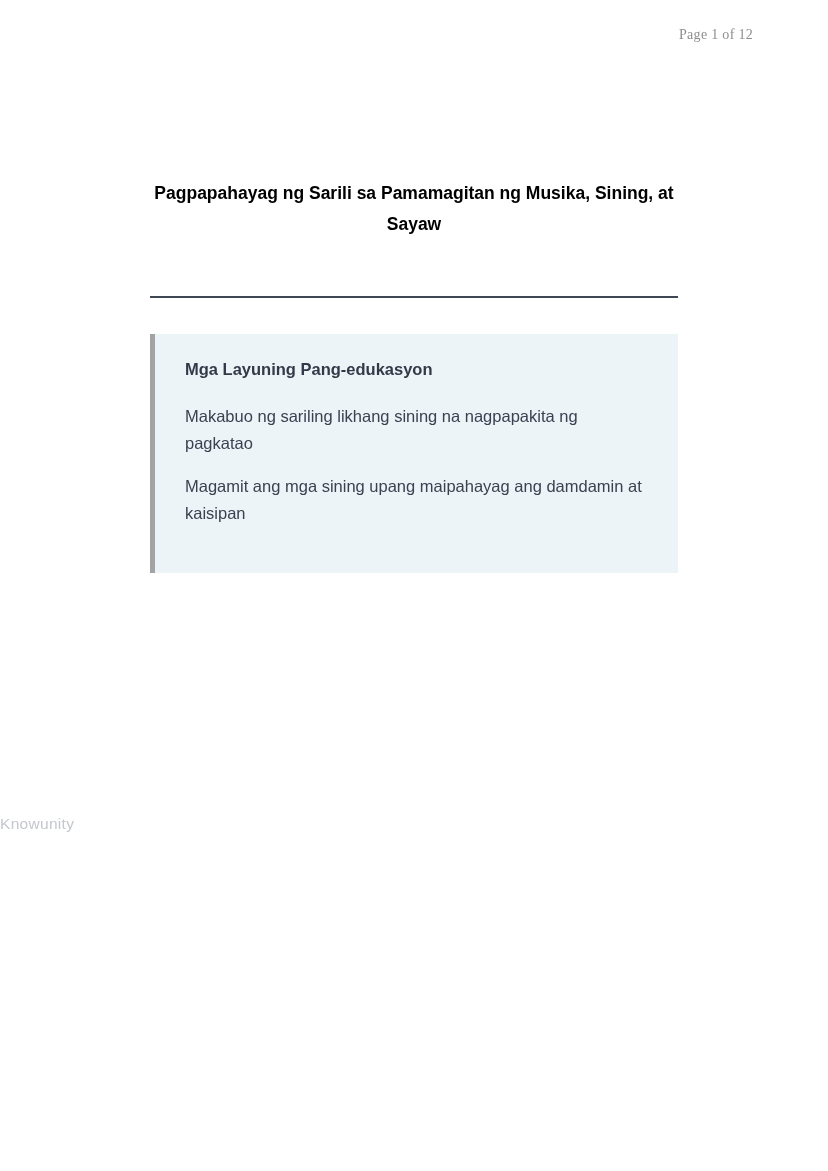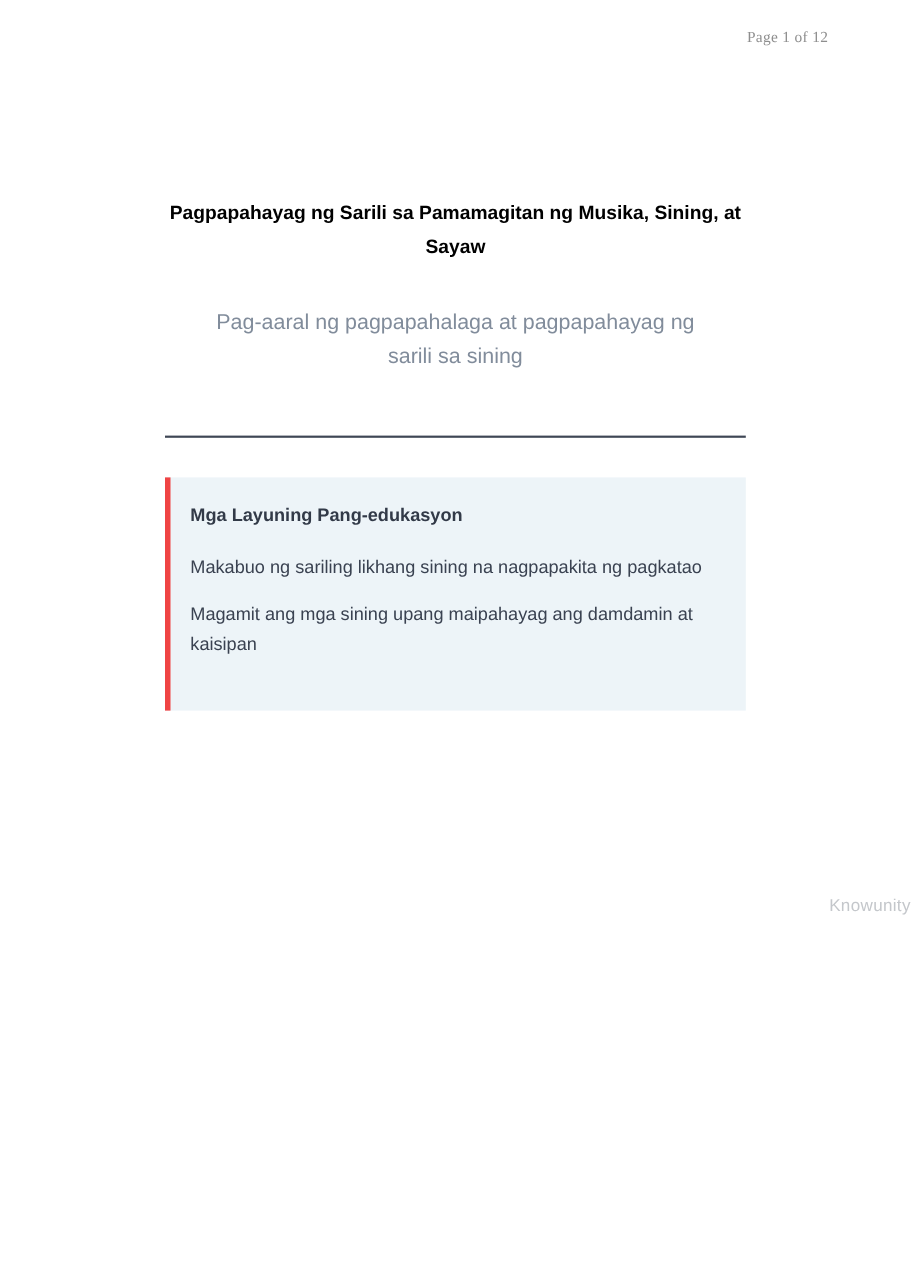--- a/index.html
+++ b/index.html
@@ -53,59 +53,58 @@
   }
   .divider {
     border: none;
     border-top: 2px solid #3f4755;
     margin-top: 56px;
     width: 100%;
   }
   .objectives-box {
     margin-top: 36px;
     background: #edf4f8;
-    border-left: 5px solid #ef4444;
-    padding: 26px 30px 46px 18px;
+    border-left: 5px solid #a3a3a3;
+    padding: 26px 30px 46px 30px;
   }
   .box-heading {
     font-size: 16.5px;
     font-weight: bold;
     color: #323a48;
     margin: 0 0 24px 0;
   }
   .objectives-list p {
     font-size: 16.5px;
     color: #3a4251;
     line-height: 27px;
     margin: 0 0 16px 0;
   }
   .objectives-list p:last-child { margin-bottom: 0; }
   .footer {
     position: absolute;
     bottom: 26px;
     left: 0;
     width: 100%;
-    text-align: right;
+    text-align: left;
     font-size: 15.5px;
     color: #c4c7cb;
     letter-spacing: 0.3px;
   }
 </style>
 </head>
 <body>
 
 <div class="page">
 
   <div class="page-indicator">Page 1 of 12</div>
 
   <div class="content">
 
     <h1 class="title">Pagpapahayag ng Sarili sa Pamamagitan ng Musika, Sining, at Sayaw</h1>
 
-    <h2 class="subtitle">Pag-aaral ng pagpapahalaga at pagpapahayag ng sarili sa sining</h2>
 
     <hr class="divider">
 
     <section class="objectives-box">
       <h3 class="box-heading">Mga Layuning Pang-edukasyon</h3>
       <div class="objectives-list">
           <p>Makabuo ng sariling likhang sining na nagpapakita ng pagkatao</p>
           <p>Magamit ang mga sining upang maipahayag ang damdamin at kaisipan</p>
         </div>
     </section>

